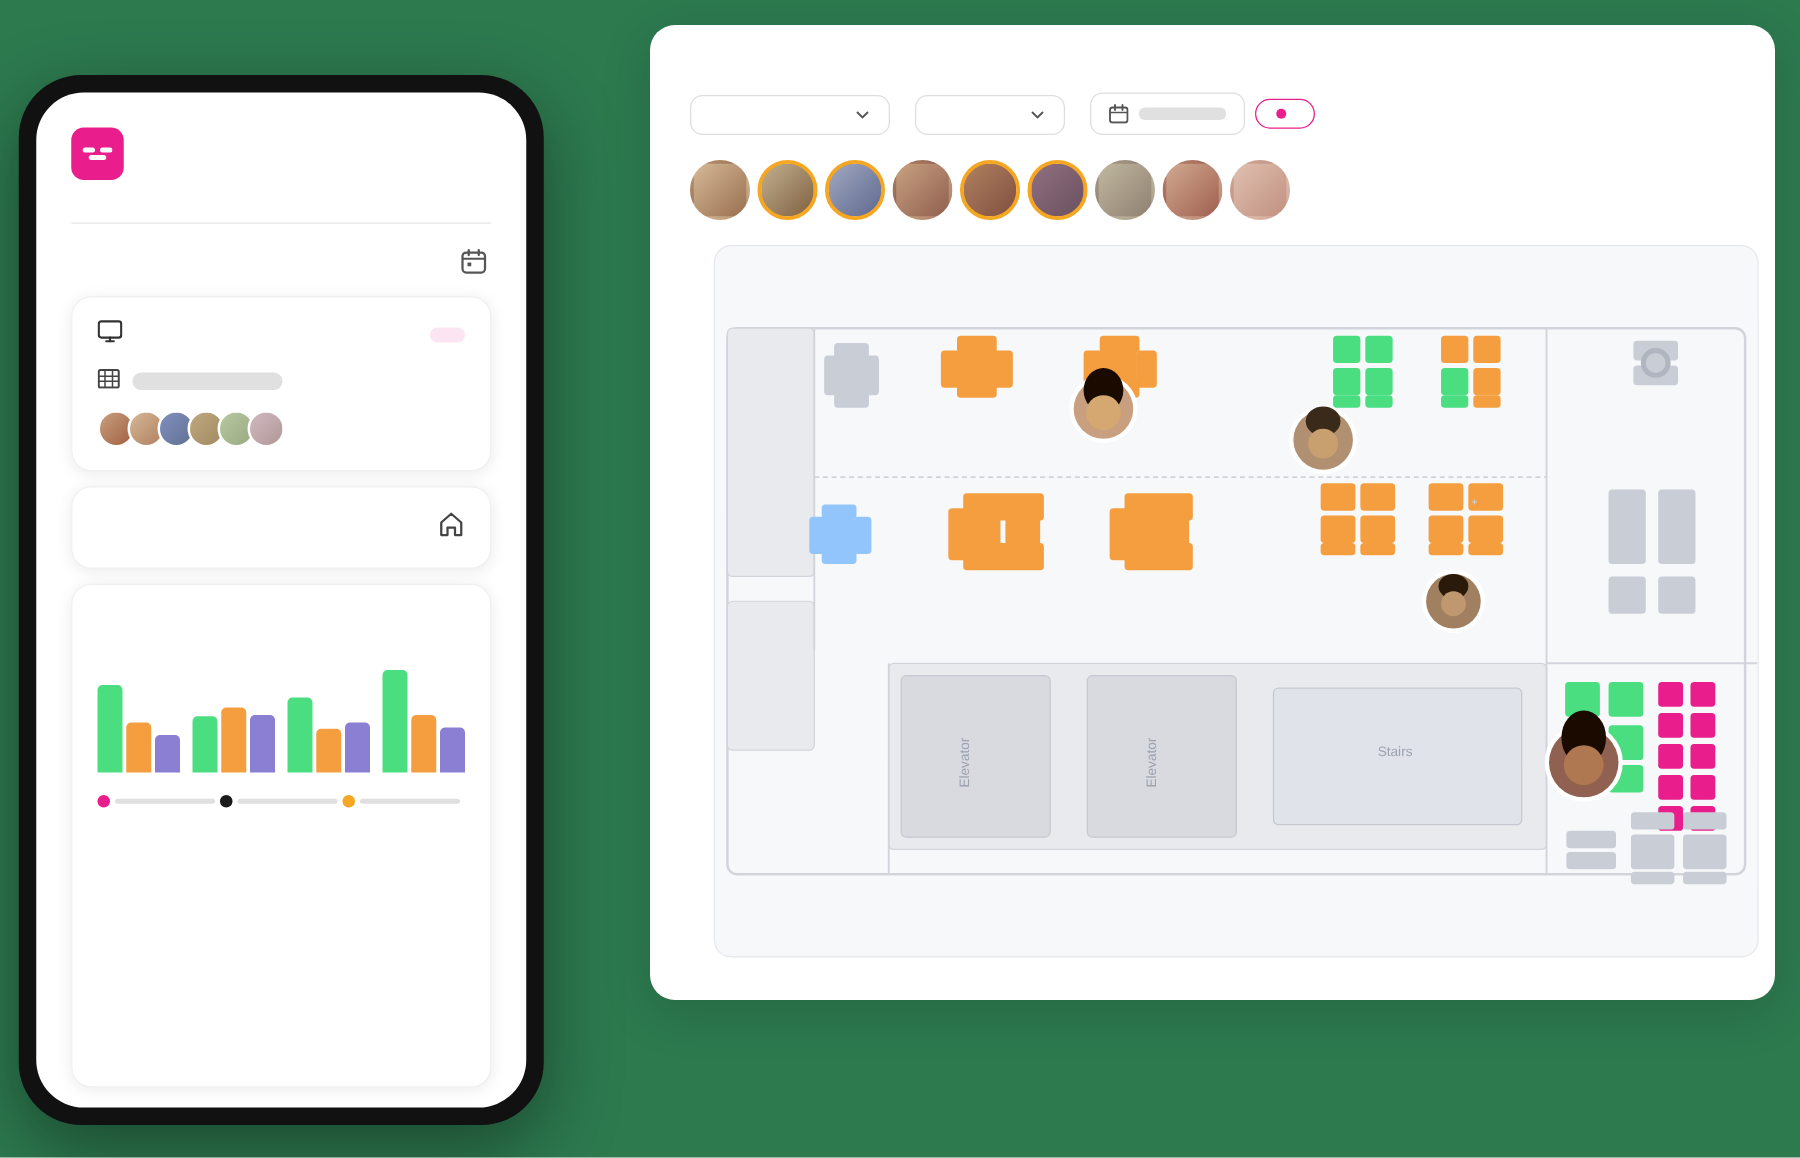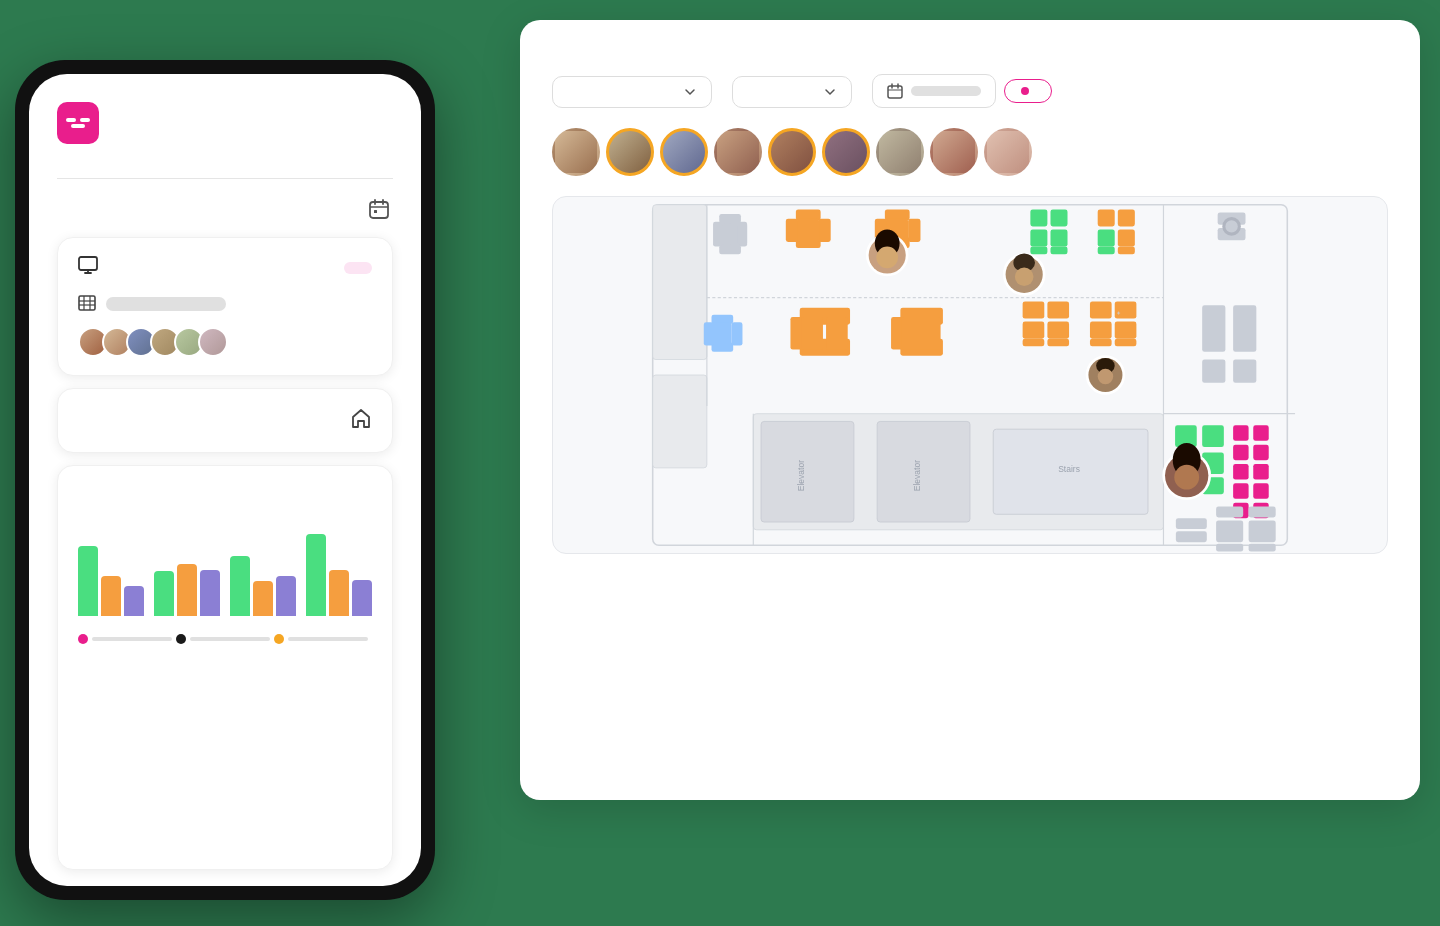--- a/index.html
+++ b/index.html
@@ -391,24 +391,25 @@
     }
     .person-avatar.active-gold {
       border-color: #f5a623;
     }
 
     
     .floor-plan {
       background: #f7f8fa;
       border-radius: 14px;
       width: 100%;
-      height: 358px;
+      height: 570px;
       position: relative;
       overflow: hidden;
       border: 1px solid #e5e7eb;
+      margin-left: 19px;
     }
 
     
     .d-orange { background: #f59e3f; }
     .d-green { background: #4ade80; }
 
     
     .floor-svg {
       width: 100%;
       height: 100%;

